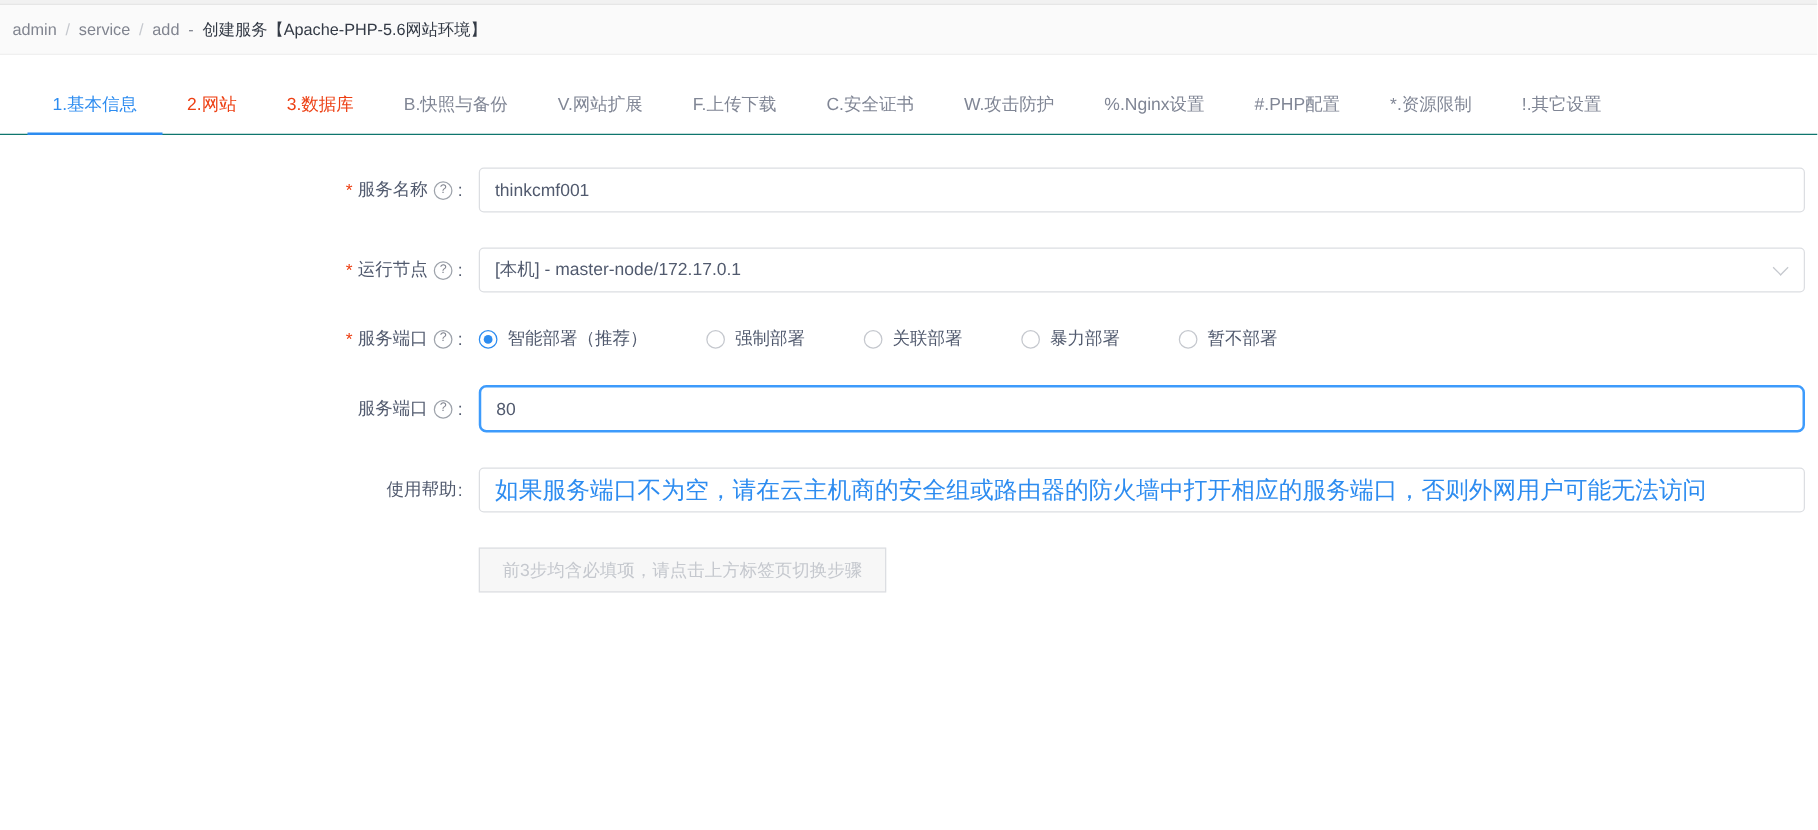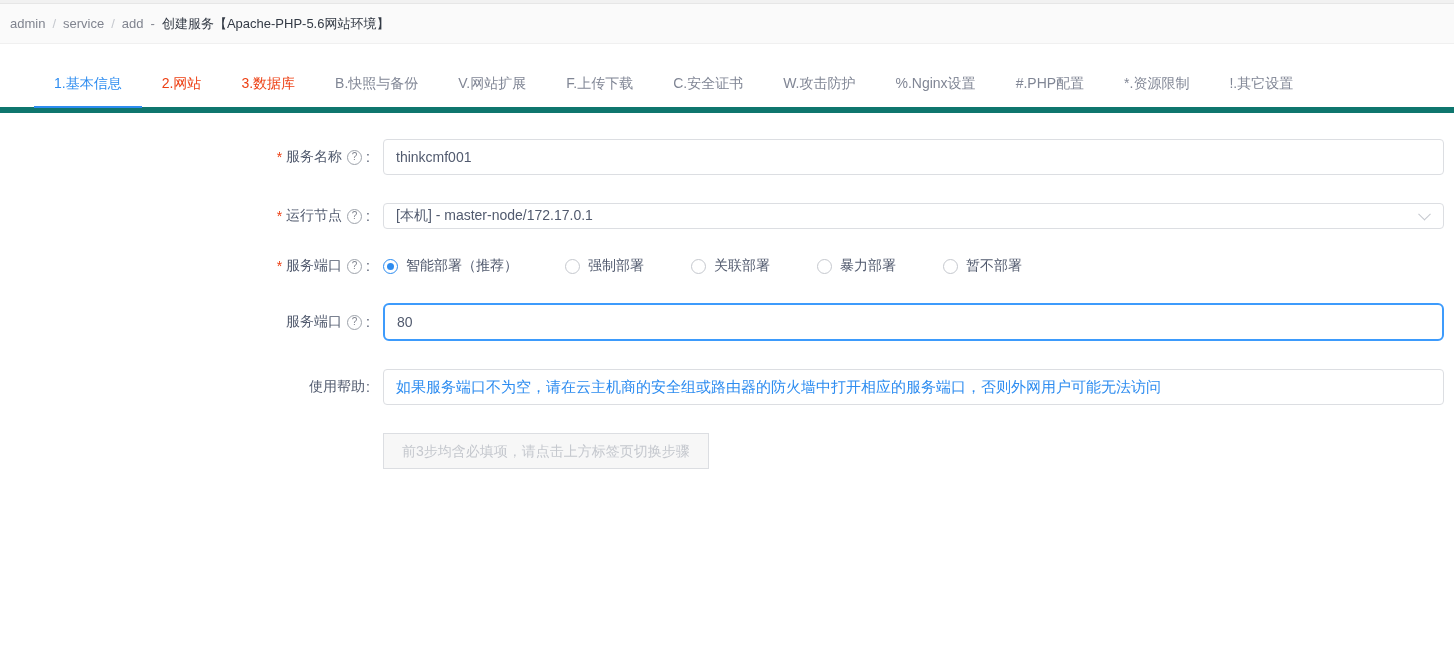--- a/index.html
+++ b/index.html
@@ -25,22 +25,22 @@
   }
   .crumb { color: #80848f; cursor: pointer; }
   .crumb-sep { color: #c5c8ce; margin: 0 7px; }
   .crumb-dash { color: #80848f; margin: 0 7px; }
   .crumb-title { color: #333a45; }
 
   
   .tab-bar {
     display: flex;
     align-items: flex-start;
-    border-bottom: 6px solid #0f766e;
-    padding: 0 34px;
+    border-bottom: 1px solid #0f766e;
+    padding: 0 22px;
     margin-top: 18px;
     background: #fff;
   }
   .tab {
     padding: 13px 20px;
     font-size: 14px;
     color: #808695;
     cursor: pointer;
     border-bottom: 2px solid transparent;
     margin-bottom: -1px;
@@ -93,21 +93,21 @@
     font-family: "Liberation Sans", "DejaVu Sans", sans-serif;
   }
   .text-input.focused {
     border: 2px solid #3d9bfc;
     border-radius: 6px;
     height: 38px;
   }
 
   .select-box {
     width: 100%;
-    height: 26px;
+    height: 36px;
     border: 1px solid #dcdee2;
     border-radius: 4px;
     padding: 0 30px 0 12px;
     font-size: 14px;
     color: #515a6e;
     display: flex; align-items: center;
     background: #fff;
     cursor: pointer;
     position: relative;
   }
@@ -146,21 +146,21 @@
     background: #2d8cf0;
   }
 
   .help-box {
     width: 100%;
     height: 36px;
     border: 1px solid #dcdee2;
     border-radius: 4px;
     display: flex; align-items: center;
     padding: 0 12px;
-    font-size: 15px;
+    font-size: 19px;
     color: #2d8cf0;
     background: #fff;
   }
 
   .disabled-button {
     display: inline-block;
     height: 36px;
     line-height: 34px;
     padding: 0 18px;
     background: #f7f7f7;

